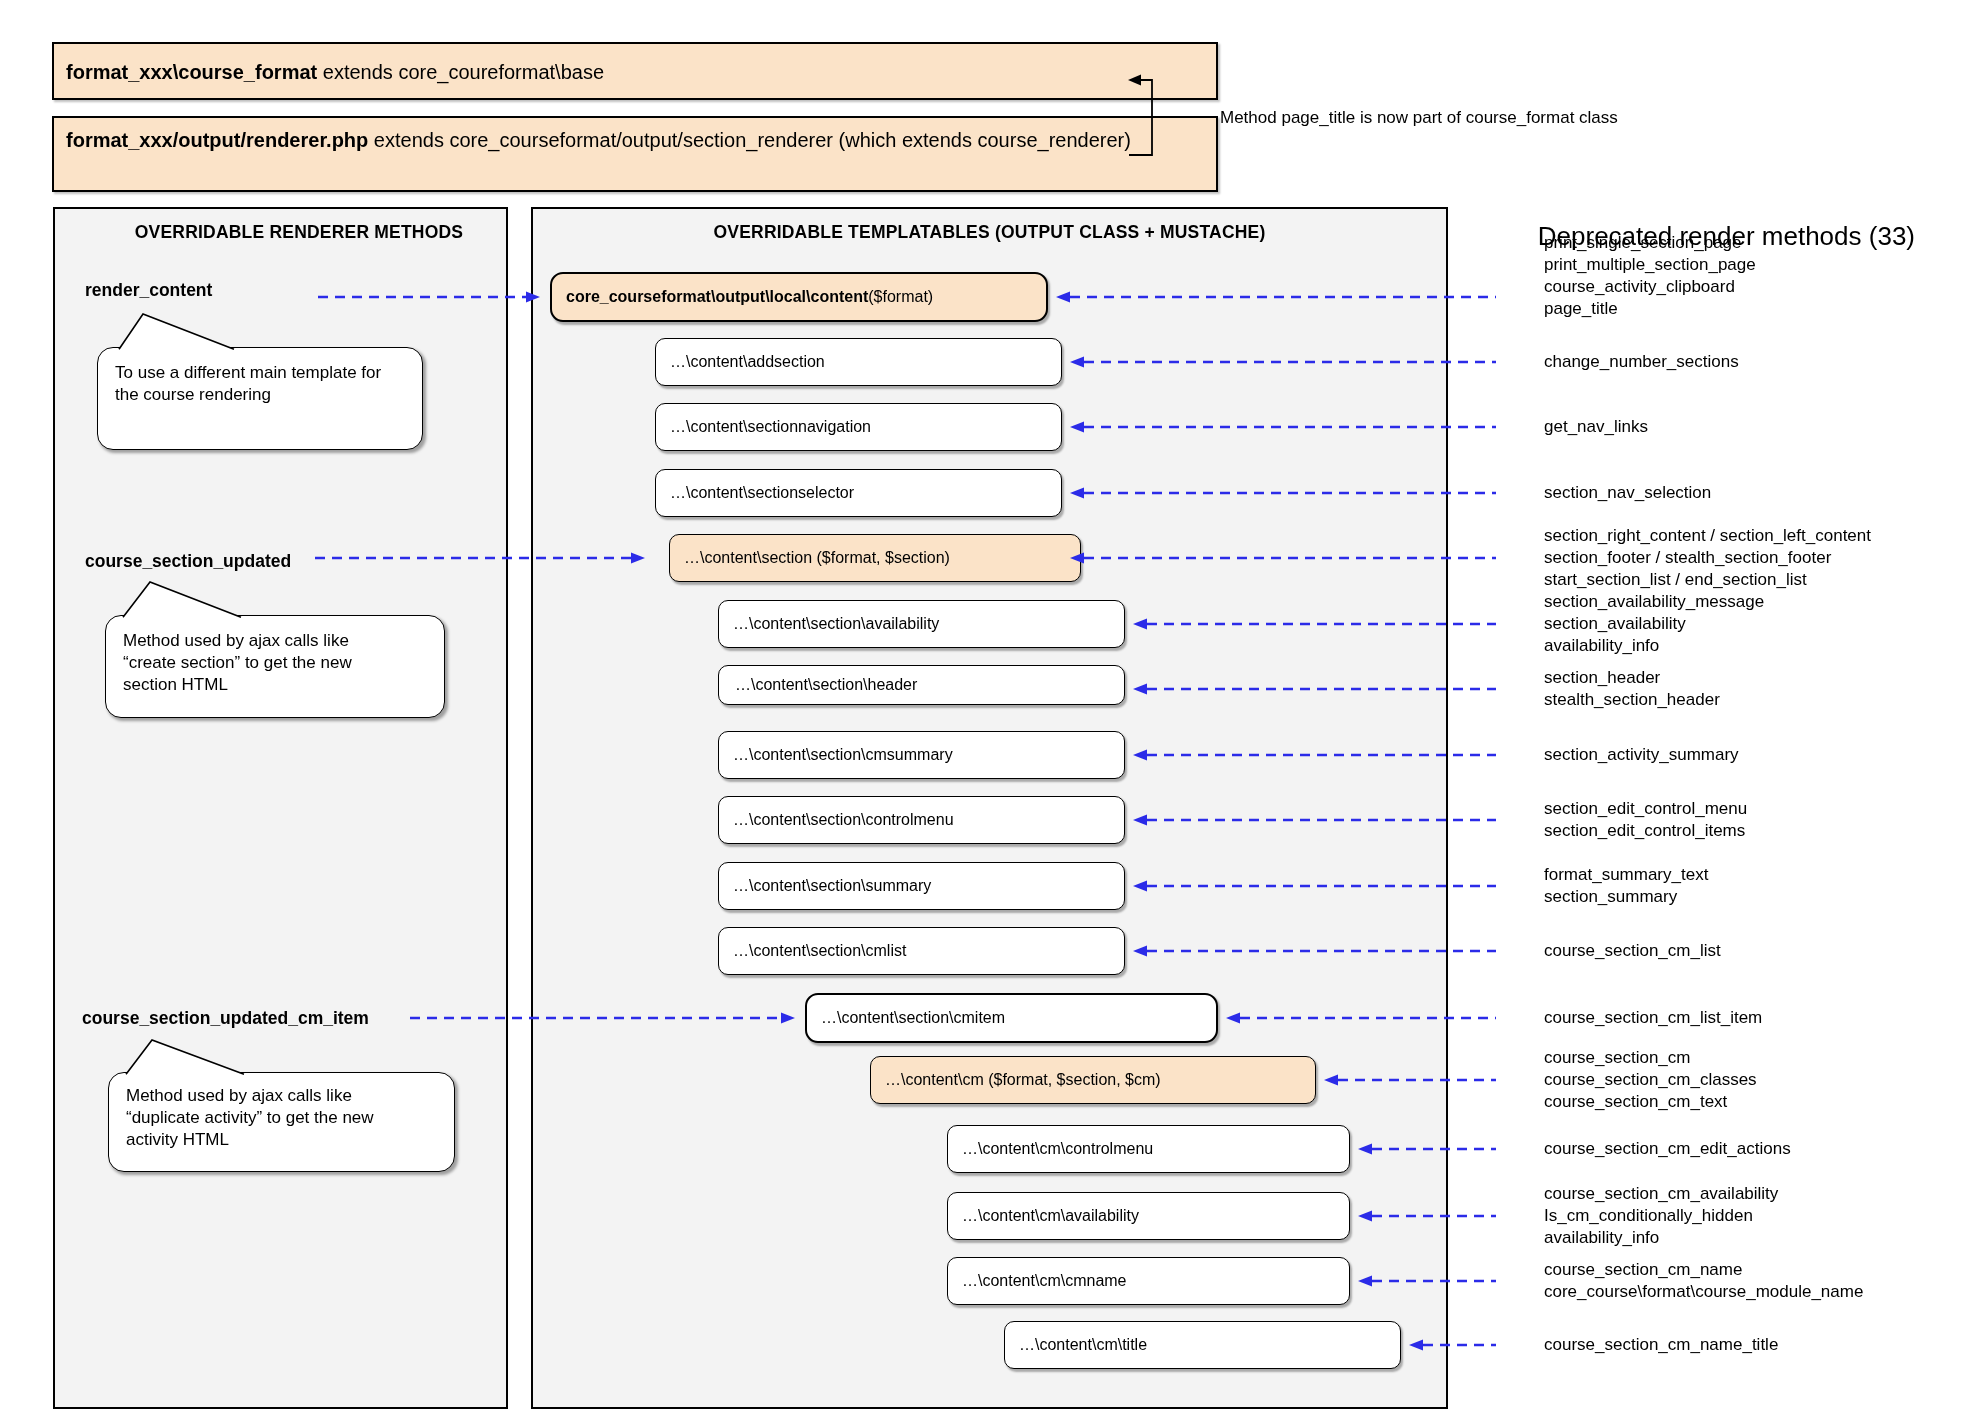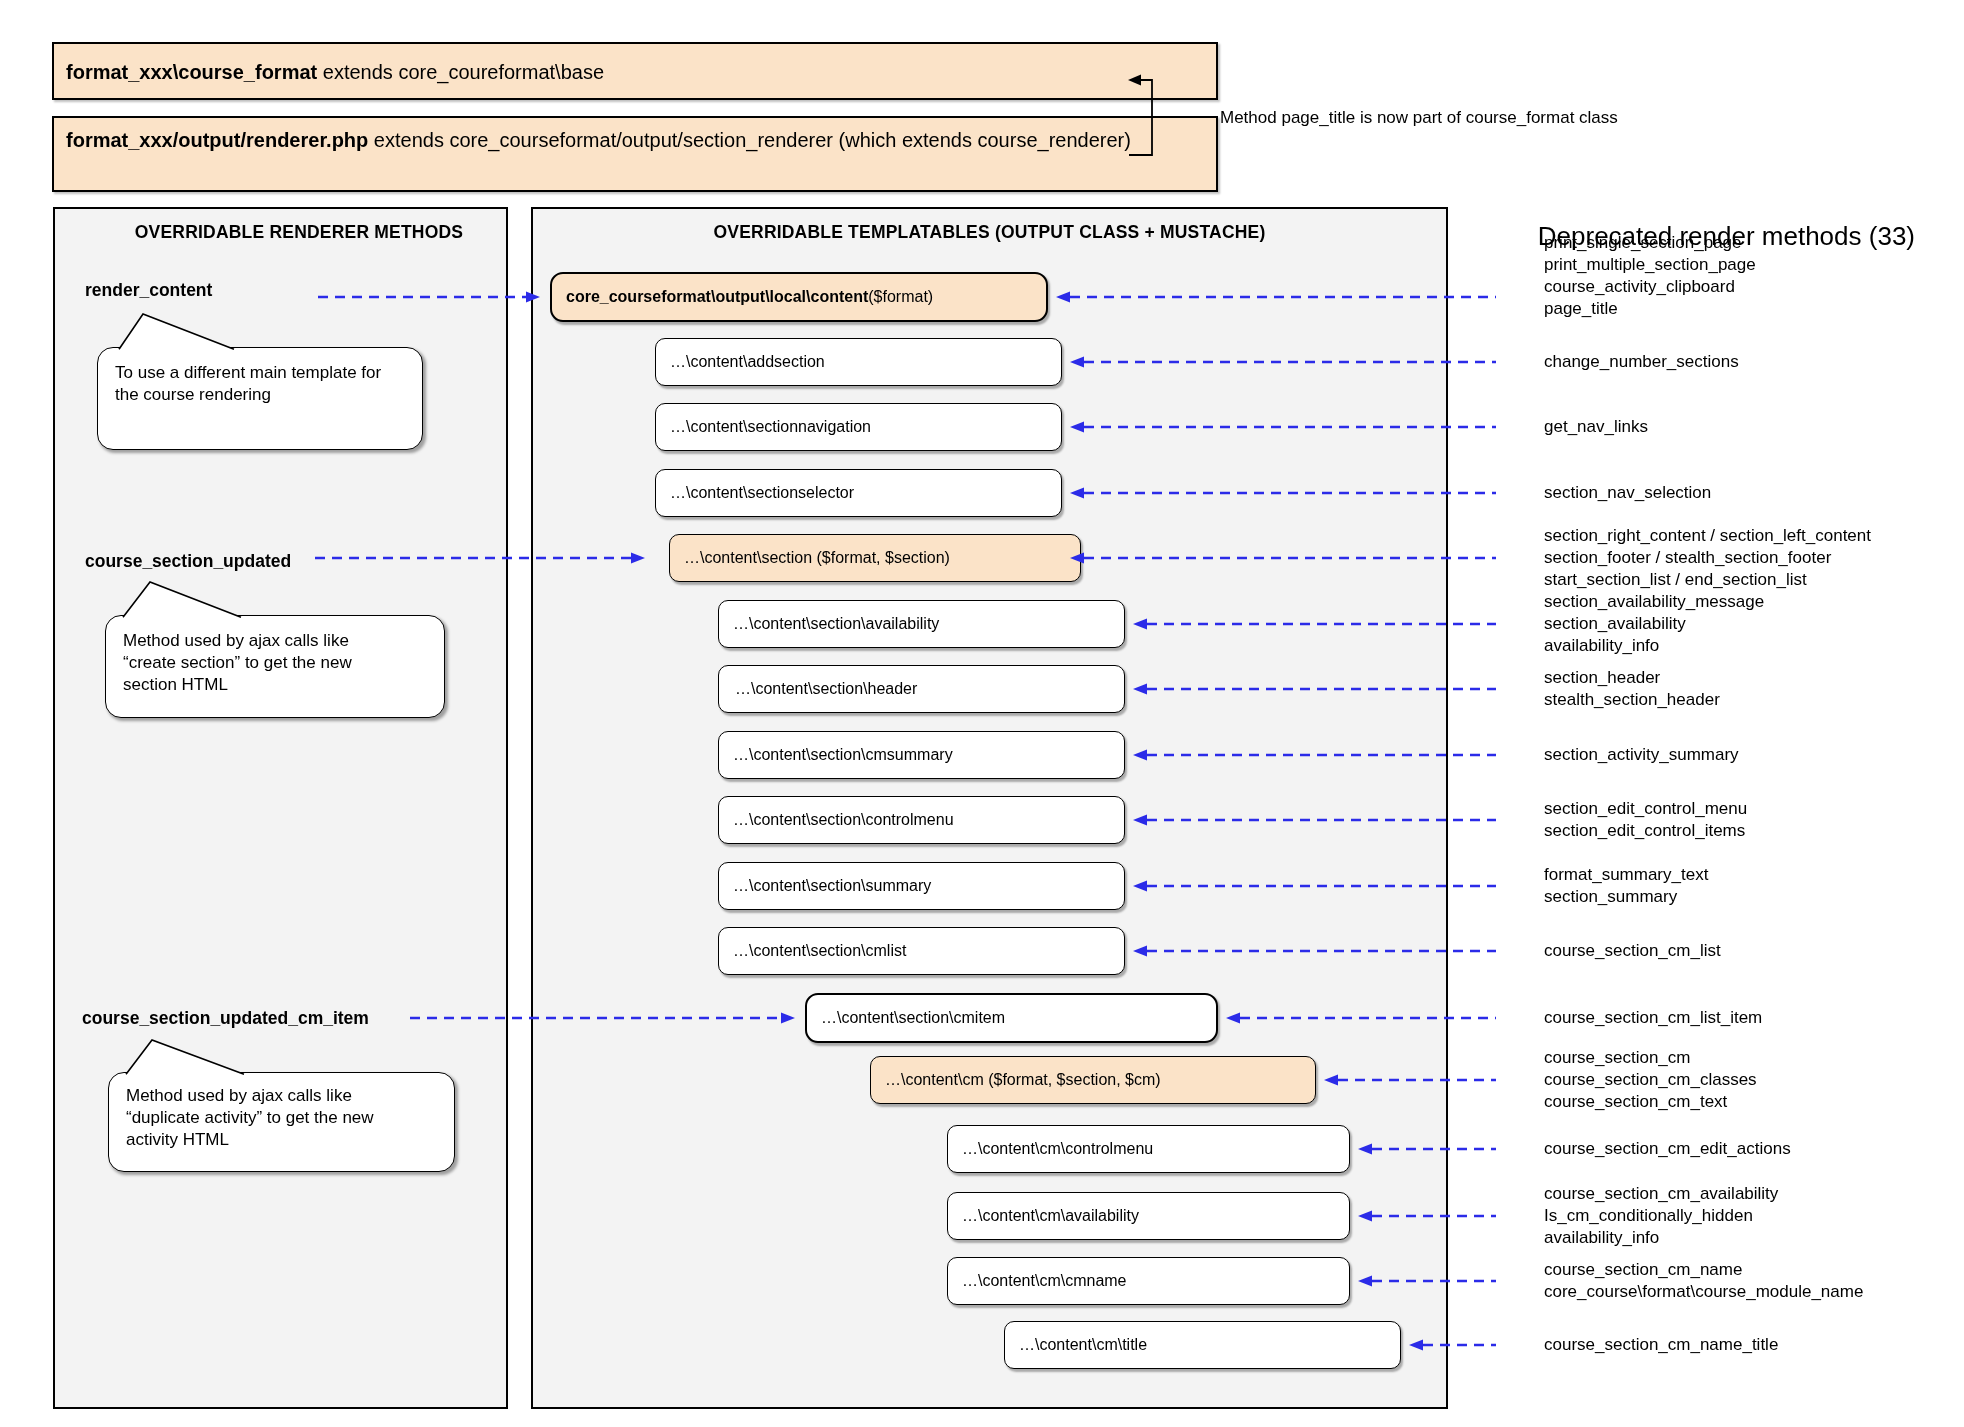--- a/index.html
+++ b/index.html
@@ -120,21 +120,21 @@
     </div>
     <div class="tbox" style="left: 655px; top: 469px; width: 407px; height: 48px;">
       <span>…\content\sectionselector</span>
     </div>
     <div class="tbox orange" style="left: 669px; top: 534px; width: 412px; height: 48px;">
       <span>…\content\section ($format, $section)</span>
     </div>
     <div class="tbox" style="left: 718px; top: 600px; width: 407px; height: 48px;">
       <span>…\content\section\availability</span>
     </div>
-    <div class="tbox" style="left: 718px; top: 665px; width: 407px; height: 48px; padding-left: 16px;">
+    <div class="tbox" style="left: 718px; top: 665px; width: 407px; height: 40px; padding-left: 16px;">
       <span>…\content\section\header</span>
     </div>
     <div class="tbox" style="left: 718px; top: 731px; width: 407px; height: 48px;">
       <span>…\content\section\cmsummary</span>
     </div>
     <div class="tbox" style="left: 718px; top: 796px; width: 407px; height: 48px;">
       <span>…\content\section\controlmenu</span>
     </div>
     <div class="tbox" style="left: 718px; top: 862px; width: 407px; height: 48px;">
       <span>…\content\section\summary</span>

